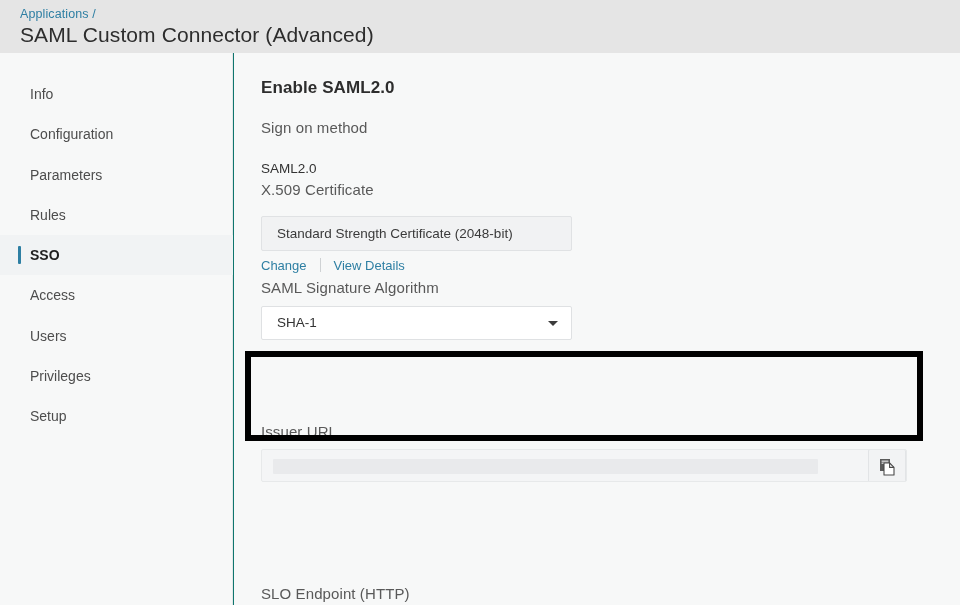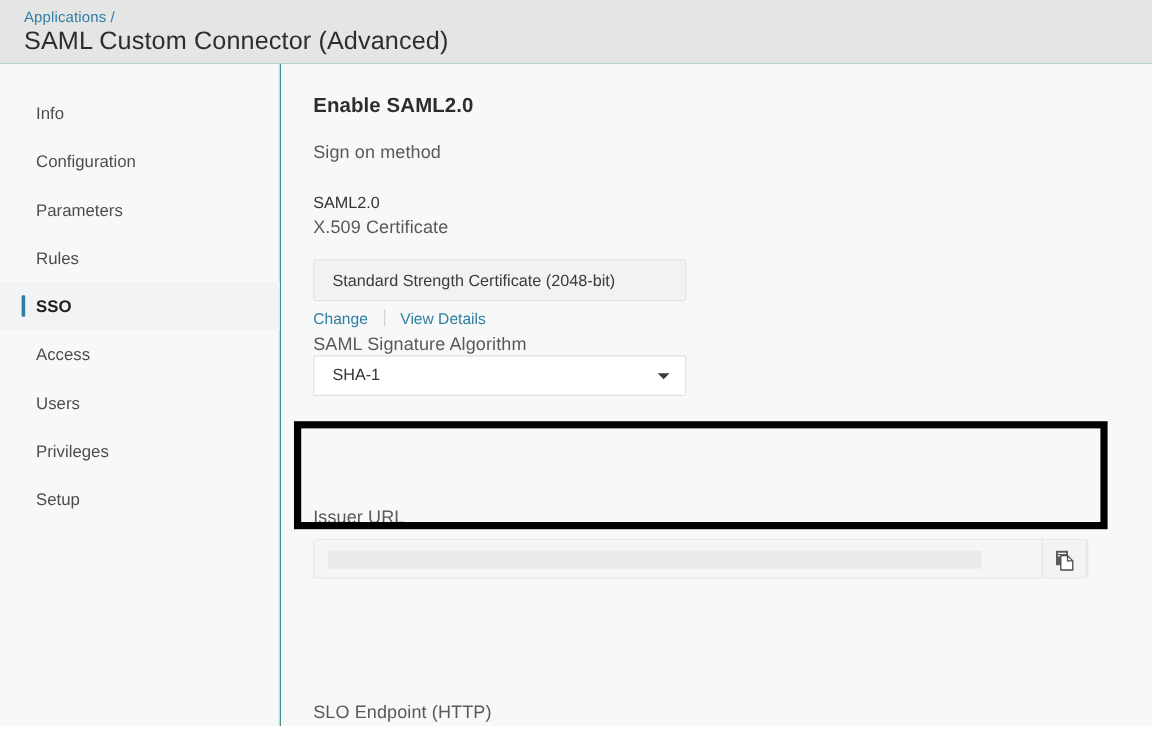--- a/index.html
+++ b/index.html
@@ -154,21 +154,21 @@
   .link-divider {
     width: 1px; height: 14px;
     background: #cfd2d4;
     margin: 0 13px;
   }
 
   
   .algo-block { position: absolute; left: 27px; top: 226px; width: 320px; }
   .select-box {
     position: relative;
-    margin-top: 0;
+    margin-top: 10px;
     width: 311px; height: 34px;
     background: #ffffff;
     border: 1px solid #dfe1e3;
     border-radius: 2px;
     line-height: 32px;
     padding-left: 15px;
     font-size: 13.5px;
     color: #333333;
     cursor: pointer;
     white-space: nowrap;

